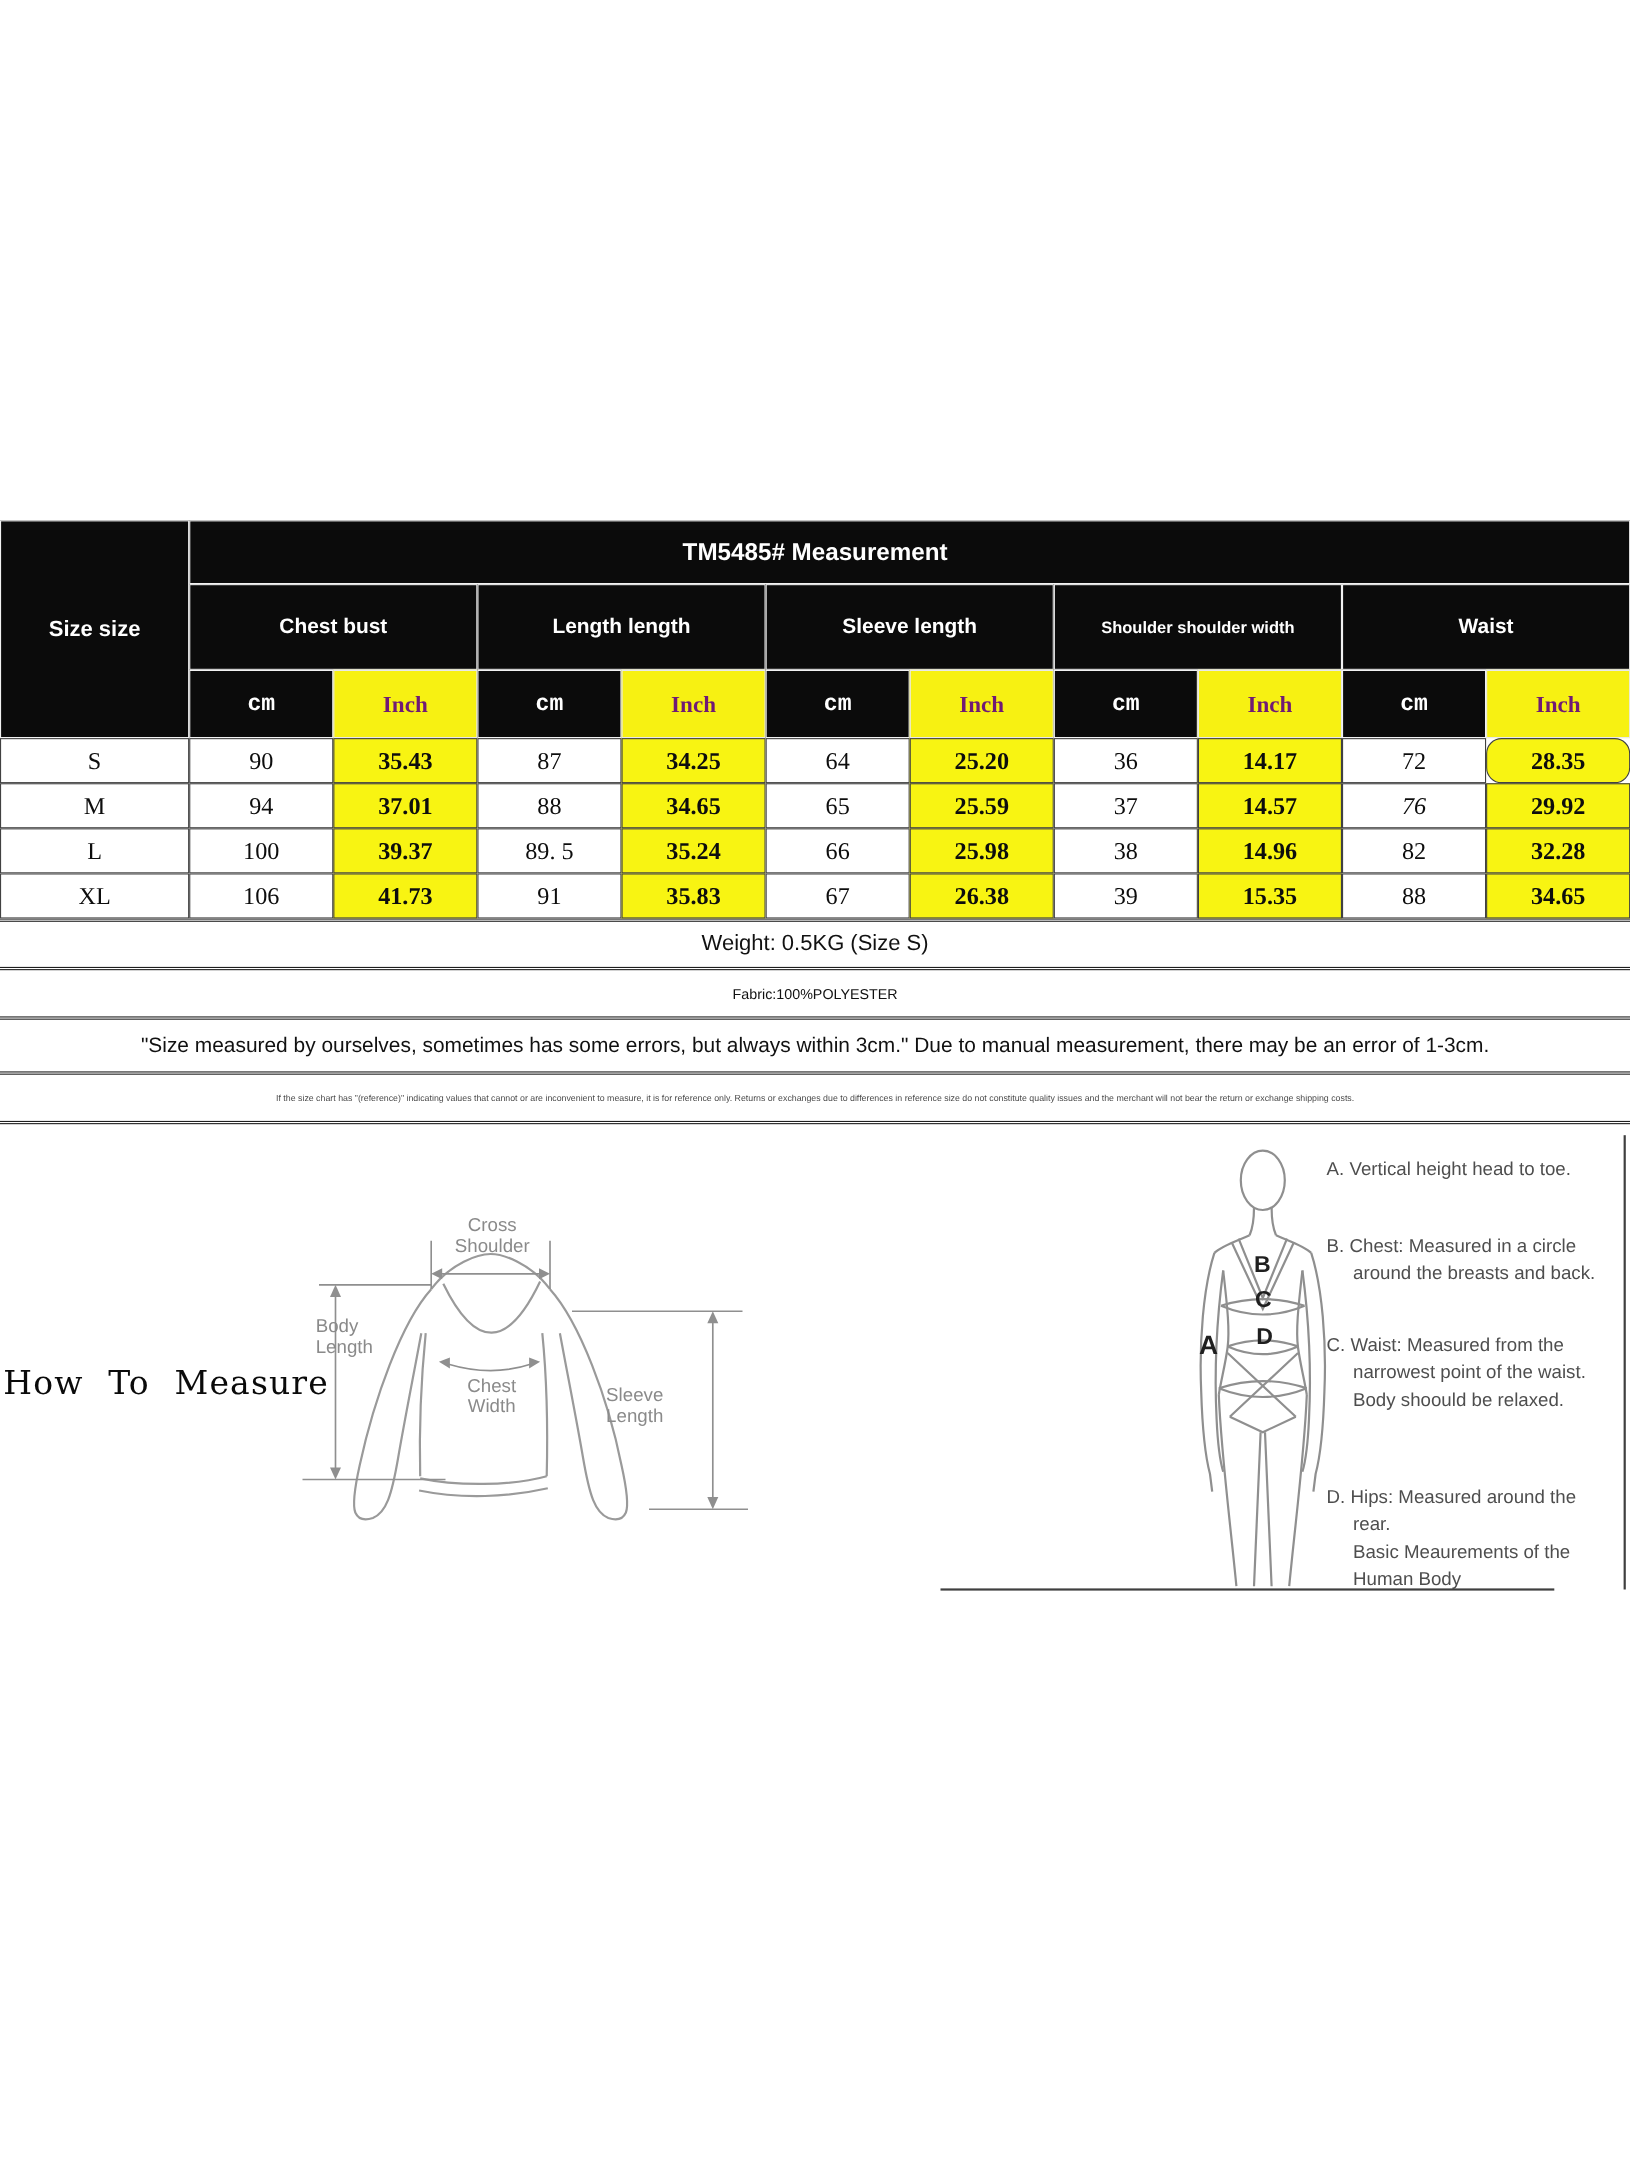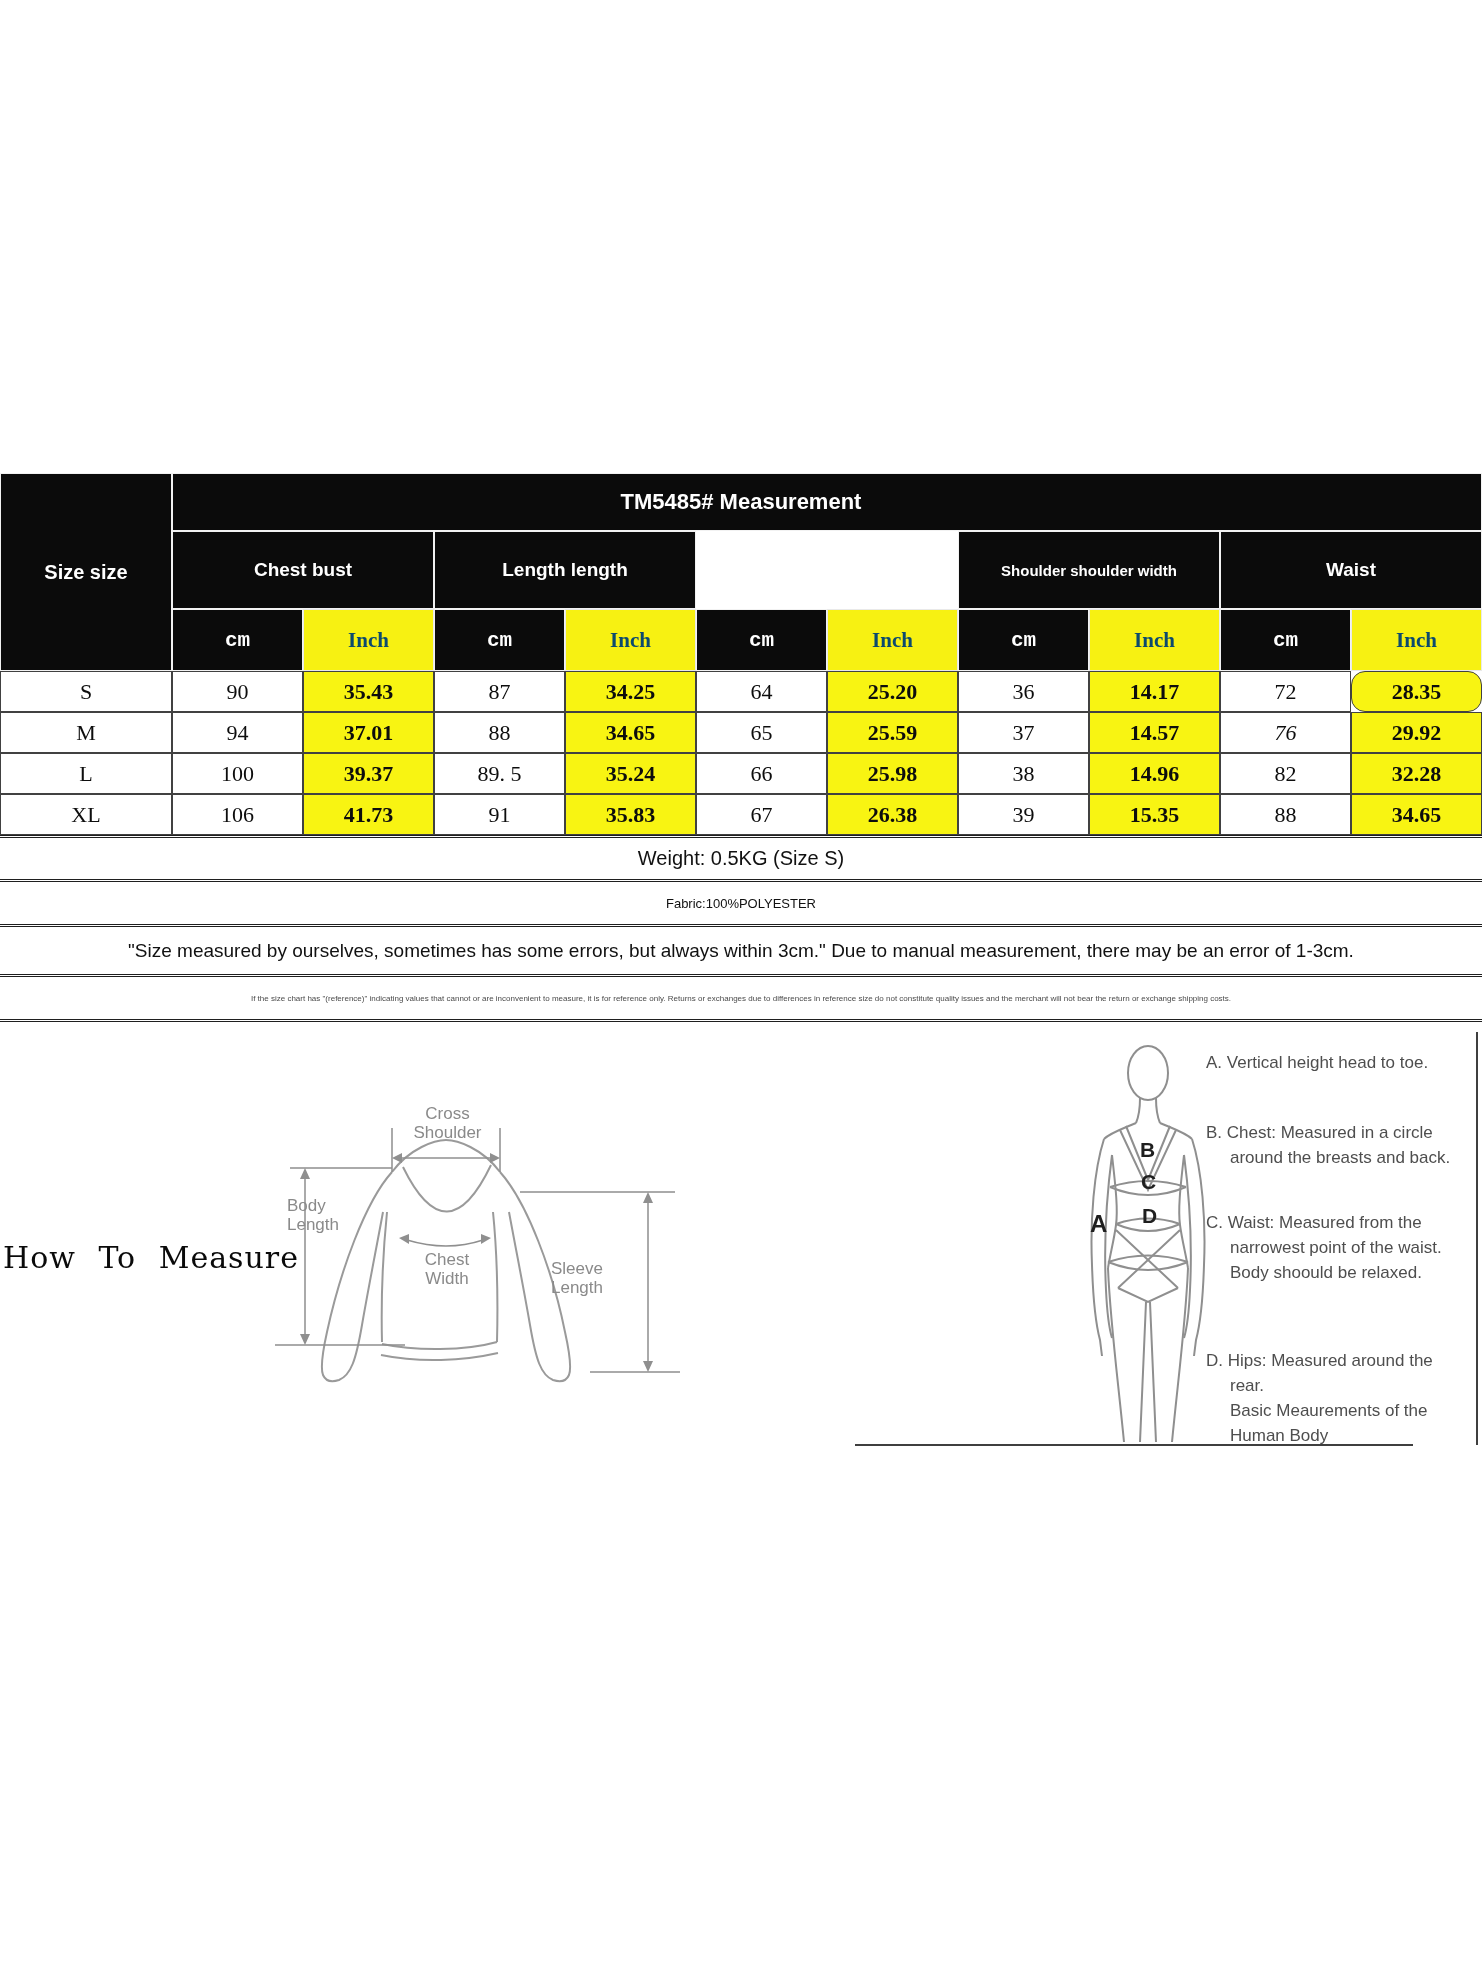--- a/index.html
+++ b/index.html
@@ -11,21 +11,21 @@
        grid-template-columns:172px repeat(10,131px);
        grid-template-rows:58px 78px 62px repeat(4,41px) 44px 45px 50px 48px;}
   .tbl > div{display:flex;align-items:center;justify-content:center;box-sizing:border-box;}
   .hc{background:#0b0b0b;color:#ffffff;border:1px solid #f2f2f2;}
   .size-head{grid-row:1/4;grid-column:1;font-size:20px;font-weight:bold;}
   .title-cell{grid-row:1;grid-column:2/12;font-size:22px;font-weight:bold;}
   .title-cell span{transform:translateX(-86px);}
   .grp{grid-row:2;font-size:19px;font-weight:bold;}
   .grp.sm{font-size:15px;}
   .uc{grid-row:3;font-family:Liberation Mono, monospace;font-weight:bold;font-size:21px;}
-  .uy{grid-row:3;background:#f7f112;color:#0c4a6e;border:1px solid #e9e9e9;
+  .uy{grid-row:3;background:#f7f112;color:#701a75;border:1px solid #e9e9e9;
       font-family:"Liberation Serif",serif;font-weight:bold;font-size:21px;}
   .dc{background:#ffffff;border:1px solid #414141;font-family:"Liberation Serif",serif;
       font-size:22px;color:#0d0d0d;}
   .dc.inchv{background:#f8f412;font-weight:bold;}
   .wr{grid-column:1/12;background:#ffffff;border-top:3px double #1f1f1f;color:#111;}
   .wr.weight{grid-row:8;font-size:20px;}
   .wr.fabric{grid-row:9;font-size:13px;}
   .wr.note{grid-row:10;font-size:19px;}
   .wr.tiny{grid-row:11;font-size:8px;color:#4a4a4a;border-bottom:3px double #1f1f1f;}
 
@@ -51,20 +51,21 @@
 <div class="page">
 
   <div class="tbl">
     <div class="hc size-head">Size size</div>
     <div class="hc title-cell">
       <span>TM5485# Measurement</span>
     </div>
 
     <div class="hc grp" style="grid-column:2/4">Chest bust</div>
     <div class="hc grp" style="grid-column:4/6">Length length</div>
+    <div class="hc grp" style="grid-column:6/8">Sleeve length</div>
     <div class="hc grp sm" style="grid-column:8/10">Shoulder shoulder width</div>
     <div class="hc grp" style="grid-column:10/12">Waist</div>
 
     <div class="hc uc" style="grid-column:2">cm</div>
     <div class="uy" style="grid-column:3">Inch</div>
     <div class="hc uc" style="grid-column:4">cm</div>
     <div class="uy" style="grid-column:5">Inch</div>
     <div class="hc uc" style="grid-column:6">cm</div>
     <div class="uy" style="grid-column:7">Inch</div>
     <div class="hc uc" style="grid-column:8">cm</div>

